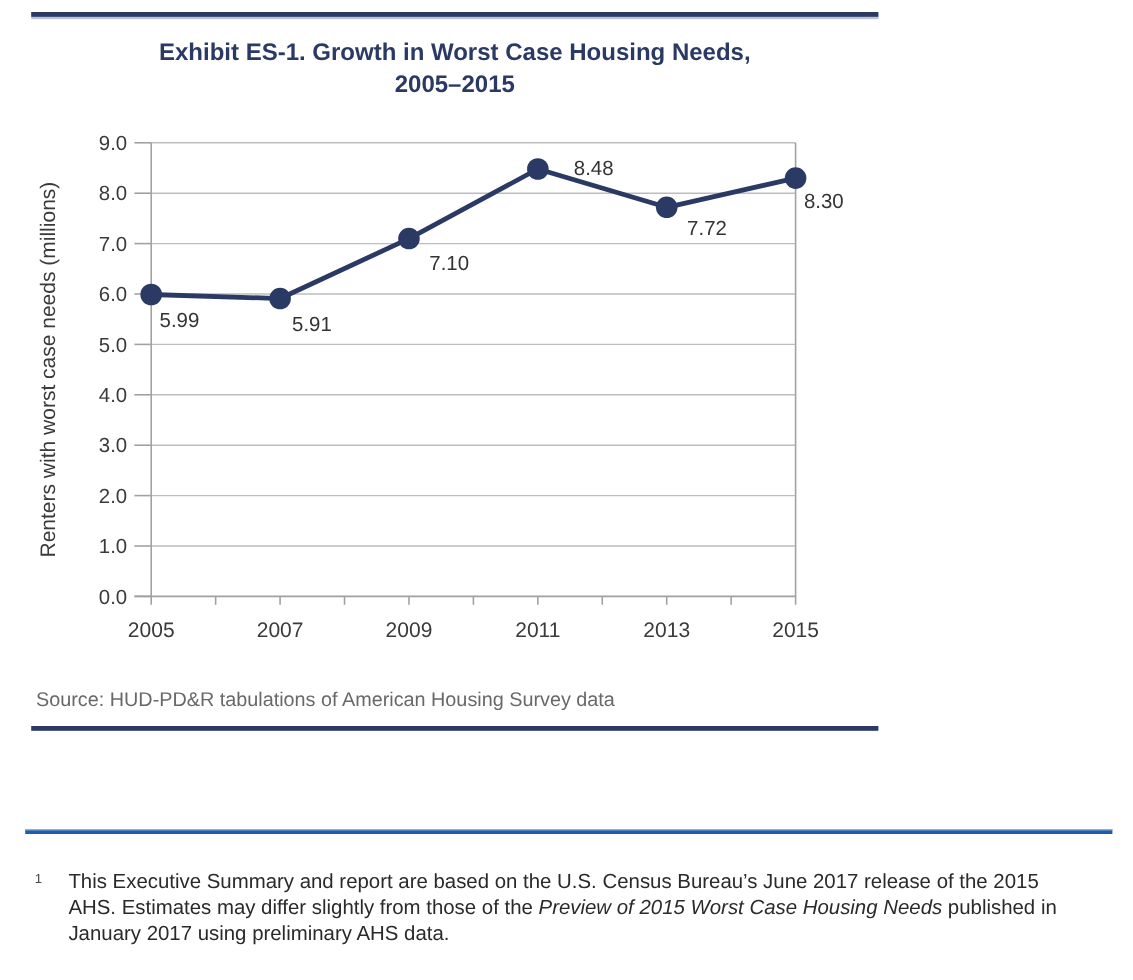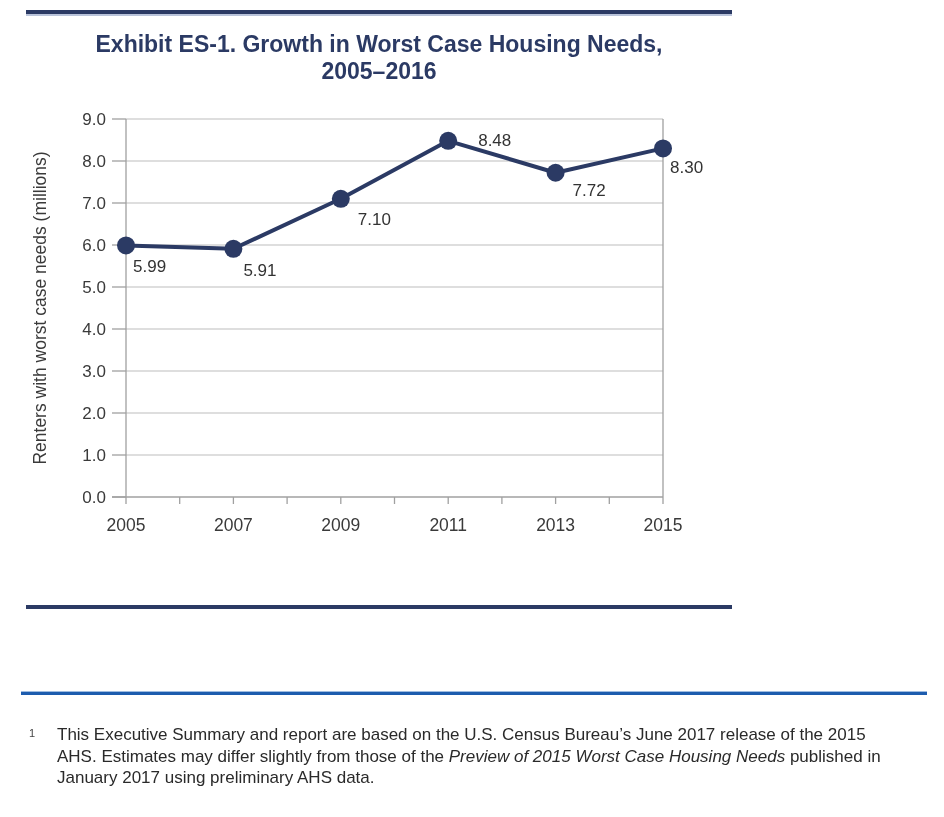--- a/index.html
+++ b/index.html
@@ -14,21 +14,21 @@
   .top-rule {
     position: absolute; left: 26px; top: 10px;
     width: 706px; height: 4px;
     background: #2B3A64;
     box-shadow: 0 2px 0 0 #b9c3da;
   }
   .exhibit-title {
     position: absolute; left: 26px; top: 31px; width: 706px;
     margin: 0;
     text-align: center;
-    font-size: 23px; font-weight: bold;
+    font-size: 20px; font-weight: bold;
     line-height: 27px;
     color: #2B3A64;
   }
   .chart-wrap {
     position: absolute; left: 0; top: 0;
     width: 944px; height: 560px;
   }
   #chart-svg { position: absolute; left: 0; top: 0; }
   #chart-svg text { font-family: "Liberation Sans", sans-serif; }
   .source-note {
@@ -63,21 +63,21 @@
   }
   .footnote-text i { font-style: italic; }
 </style>
 </head>
 <body>
 
 <div class="page">
 
   <div class="top-rule" style="background: rgb(43, 58, 100);"></div>
 
-  <h1 class="exhibit-title" style="color: rgb(43, 58, 100);"><span>Exhibit ES-1. Growth in Worst Case Housing Needs,</span><br><span>2005–2016</span></h1>
+  <h1 class="exhibit-title" style="color: rgb(43, 58, 100);"><span>Exhibit ES-1. Growth in Worst Case Housing Needs,</span><br><span>2005–2015</span></h1>
 
   <div class="chart-wrap">
     <svg id="chart-svg" width="944" height="560" viewBox="0 0 944 560">
         <line x1="112" y1="497" x2="126" y2="497" stroke="#a0a0a0" stroke-width="1.3"></line>
         <text x="106" y="503" text-anchor="end" font-size="17" fill="#3a3a3a">0.0</text>
         <line x1="126" y1="455" x2="663" y2="455" stroke="#bdbdbd" stroke-width="1.2"></line>
         <line x1="112" y1="455" x2="126" y2="455" stroke="#a0a0a0" stroke-width="1.3"></line>
         <text x="106" y="461" text-anchor="end" font-size="17" fill="#3a3a3a">1.0</text>
         <line x1="126" y1="413" x2="663" y2="413" stroke="#bdbdbd" stroke-width="1.2"></line>
         <line x1="112" y1="413" x2="126" y2="413" stroke="#a0a0a0" stroke-width="1.3"></line>
@@ -133,20 +133,21 @@
         <text x="357.8" y="224.8" font-size="17" fill="#333333">7.10</text>
         <circle cx="448.2" cy="140.83999999999997" r="9" fill="#2B3A64"></circle>
         <text x="478.2" y="145.83999999999997" font-size="17" fill="#333333">8.48</text>
         <circle cx="555.6" cy="172.76" r="9" fill="#2B3A64"></circle>
         <text x="572.6" y="195.76" font-size="17" fill="#333333">7.72</text>
         <circle cx="663" cy="148.39999999999998" r="9" fill="#2B3A64"></circle>
         <text x="670" y="173.39999999999998" font-size="17" fill="#333333">8.30</text>
       </svg>
   </div>
 
+  <div class="source-note" style="color: rgb(104, 104, 104);">Source: HUD-PD&amp;R tabulations of American Housing Survey data</div>
 
   <div class="bottom-rule" style="background: rgb(43, 58, 100);"></div>
 
   <div class="footnote-sep" style="background: rgb(29, 92, 174);"></div>
 
   <div class="footnote" style="color: rgb(42, 42, 42);">
     <span class="footnote-marker">1</span>
     <p class="footnote-text"><span>This Executive Summary and report are based on the U.S. Census Bureau’s June 2017 release of the 2015 AHS. Estimates may differ slightly from those of the </span><i>Preview of 2015 Worst Case Housing Needs</i><span> published in January 2017 using preliminary AHS data.</span></p>
   </div>
 

